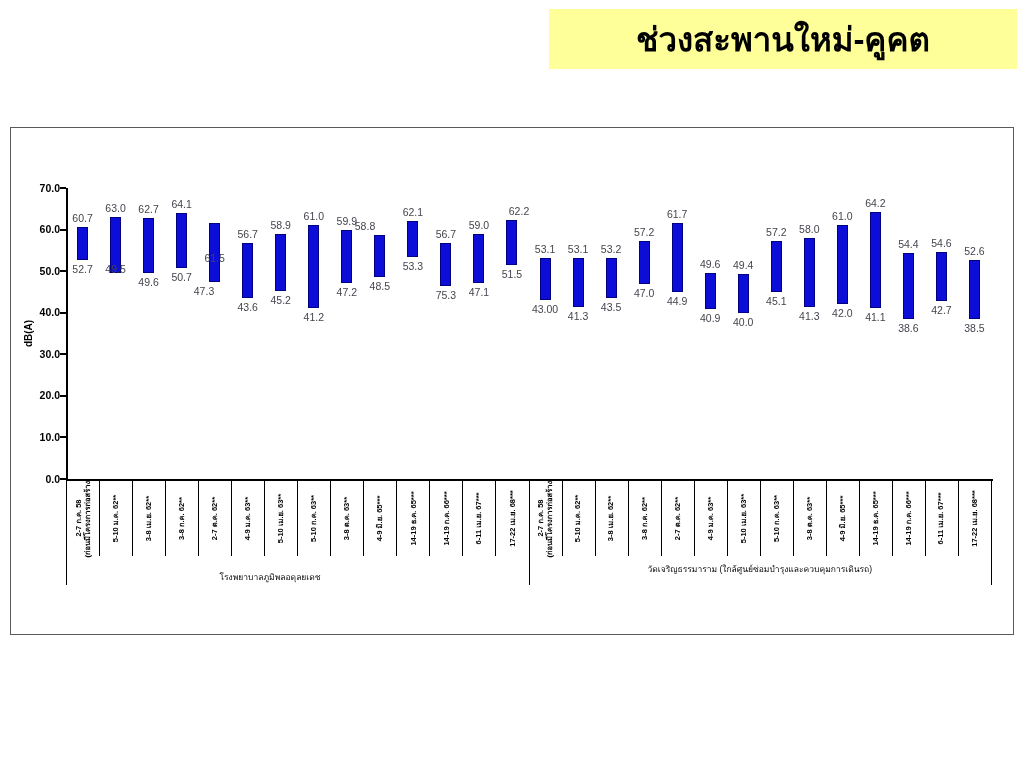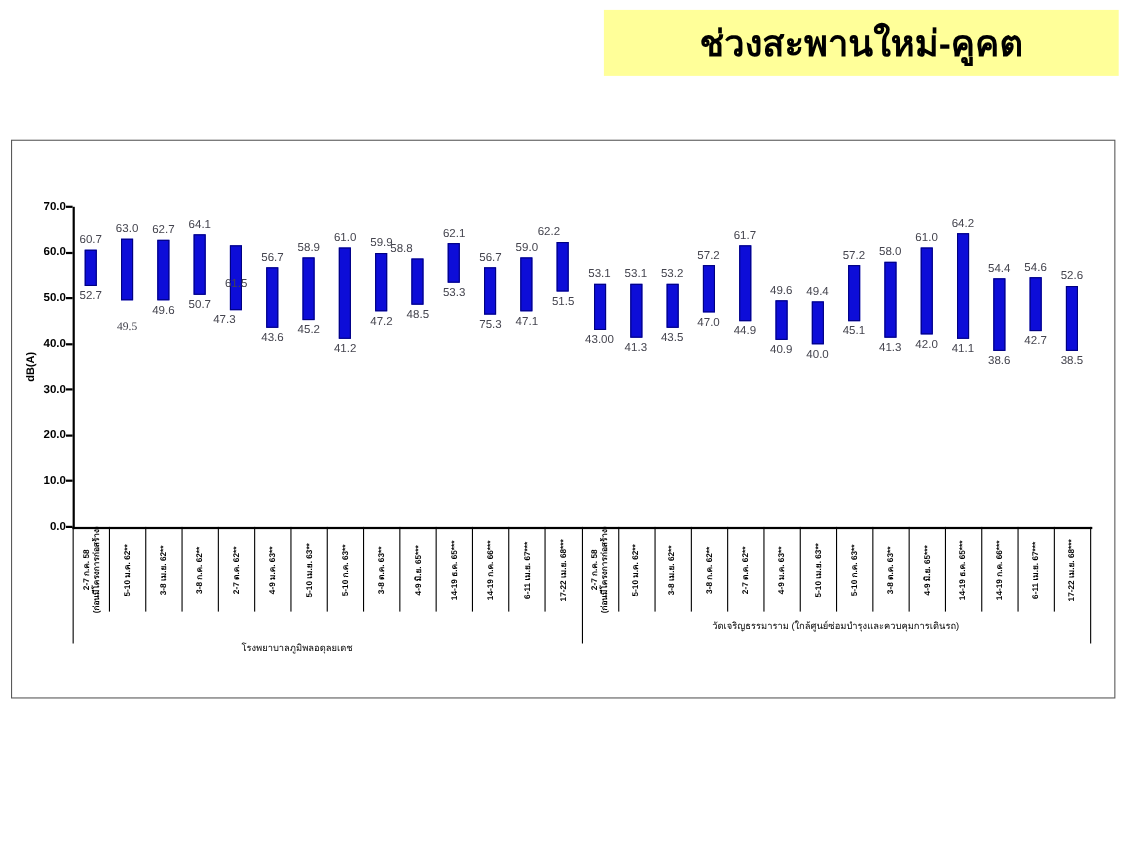--- a/index.html
+++ b/index.html
@@ -61,21 +61,21 @@
         <div class="vlabel" style="left: 51.5179px; top: 83.6614px;">60.7</div>
         <div class="vlabel" style="left: 51.5179px; top: 134.919px;">52.7</div>
         <div class="xlabel-wrap" style="left: 55px; top: 353px; width: 33.0357px;">
           <div class="xlabel">
             <div>2-7 ก.ค. 58</div>
             <div>(ก่อนมีโครงการก่อสร้าง)</div>
           </div>
         </div>
         <div class="bar" style="left: 99.0536px; top: 89.1px; height: 56.1214px; background: rgb(13, 13, 216);"></div>
         <div class="vlabel" style="left: 84.5536px; top: 74.1px;">63.0</div>
-        <div class="vlabel" style="left: 84.5536px; top: 164px; font-family: Liberation Serif, serif;">49.5</div>
+        <div class="vlabel" style="left: 84.5536px; top: 135px;">49.5</div>
         <div class="xlabel-wrap" style="left: 88.0357px; top: 353px; width: 33.0357px;">
           <div class="xlabel">
             <div>5-10 ม.ค. 62**</div>
           </div>
         </div>
         <div class="bar" style="left: 132.089px; top: 90.3471px; height: 54.4586px; background: rgb(13, 13, 216);"></div>
         <div class="vlabel" style="left: 117.589px; top: 75.3471px;">62.7</div>
         <div class="vlabel" style="left: 117.589px; top: 147.806px;">49.6</div>
         <div class="xlabel-wrap" style="left: 121.071px; top: 353px; width: 33.0357px;">
           <div class="xlabel">
@@ -156,21 +156,21 @@
         </div>
         <div class="bar" style="left: 462.446px; top: 105.729px; height: 49.47px; background: rgb(13, 13, 216);"></div>
         <div class="vlabel" style="left: 447.946px; top: 90.7286px;">59.0</div>
         <div class="vlabel" style="left: 447.946px; top: 158.199px;">47.1</div>
         <div class="xlabel-wrap" style="left: 451.429px; top: 353px; width: 33.0357px;">
           <div class="xlabel">
             <div>6-11 เม.ย. 67***</div>
           </div>
         </div>
         <div class="bar" style="left: 495.482px; top: 92.4257px; height: 44.4814px; background: rgb(13, 13, 216);"></div>
-        <div class="vlabel" style="left: 468px; top: 77.4257px; text-align: center;">62.2</div>
+        <div class="vlabel" style="left: 488px; top: 77.4257px; text-align: center;">62.2</div>
         <div class="vlabel" style="left: 480.982px; top: 139.907px;">51.5</div>
         <div class="xlabel-wrap" style="left: 484.464px; top: 353px; width: 33.0357px;">
           <div class="xlabel">
             <div>17-22 เม.ย. 68***</div>
           </div>
         </div>
         <div class="bar" style="left: 528.518px; top: 130.256px; height: 41.9871px; background: rgb(13, 13, 216);"></div>
         <div class="vlabel" style="left: 514.018px; top: 115.256px;">53.1</div>
         <div class="vlabel" style="left: 514.018px; top: 175.243px;">43.00</div>
         <div class="xlabel-wrap" style="left: 517.5px; top: 353px; width: 33.0357px;">
@@ -305,17 +305,17 @@
         <div class="sep" style="left: 682.679px; top: 351px; height: 77px;"></div>
         <div class="sep" style="left: 715.714px; top: 351px; height: 77px;"></div>
         <div class="sep" style="left: 748.75px; top: 351px; height: 77px;"></div>
         <div class="sep" style="left: 781.786px; top: 351px; height: 77px;"></div>
         <div class="sep" style="left: 814.821px; top: 351px; height: 77px;"></div>
         <div class="sep" style="left: 847.857px; top: 351px; height: 77px;"></div>
         <div class="sep" style="left: 880.893px; top: 351px; height: 77px;"></div>
         <div class="sep" style="left: 913.929px; top: 351px; height: 77px;"></div>
         <div class="sep" style="left: 946.964px; top: 351px; height: 77px;"></div>
         <div class="sep" style="left: 980px; top: 351px; height: 106px;"></div>
-        <div class="group-label" style="left: 55px; top: 452px; width: 408px;">โรงพยาบาลภูมิพลอดุลยเดช</div>
+        <div class="group-label" style="left: 55px; top: 440px; width: 408px;">โรงพยาบาลภูมิพลอดุลยเดช</div>
         <div class="group-label" style="left: 517.5px; top: 432px; width: 462.5px;">วัดเจริญธรรมาราม (ใกล้ศูนย์ซ่อมบำรุงและควบคุมการเดินรถ)</div>
       </div>
   </div>
 </div>
 
 </body></html>

